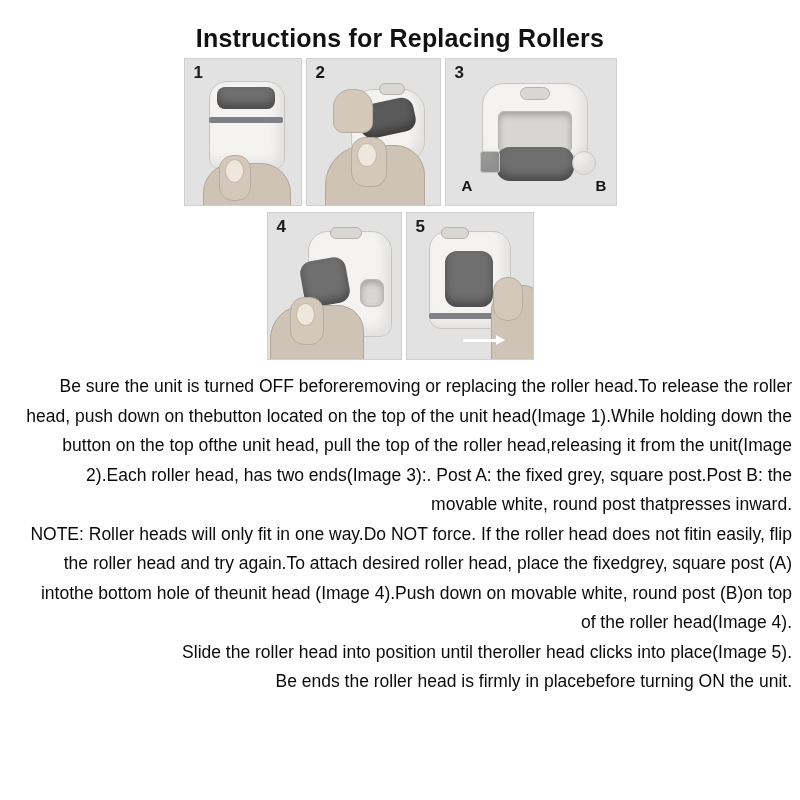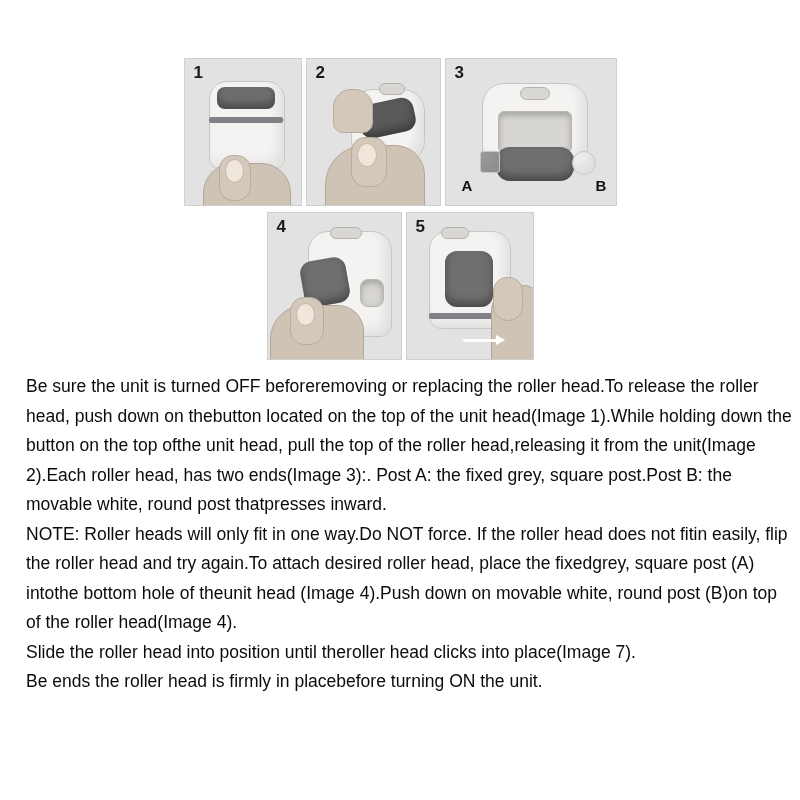--- a/index.html
+++ b/index.html
@@ -144,29 +144,30 @@
     position: absolute;
     left: 14px;
     top: 372px;
     width: 778px;
     font-size: 17.5px;
     line-height: 29.5px;
     color: #0b0b0b;
   }
   .para {
     margin: 0 0 0 12px;
-    text-align: left;
+    text-align: right;
     white-space: pre-wrap;
   }
 </style>
 </head>
 <body>
 
 <div class="page">
 
+  <div class="title">Instructions for Replacing Rollers</div>
 
   <div class="figures">
 
     <div class="fig-row row1">
 
       <div class="panel p1">
         <div class="num">1</div>
         <div class="dev-body" style="left:24px; top:22px; width:74px; height:86px; border-radius:18px 18px 10px 10px;"></div>
         <div class="roller" style="left:32px; top:28px; width:58px; height:22px; border-radius:8px;"></div>
         <div class="dev-band" style="left:24px; top:58px; width:74px; height:6px;"></div>
@@ -221,17 +222,17 @@
         <div class="hand" style="left:84px; top:72px; width:50px; height:76px; border-radius:26px 20px 0 0;"></div>
         <div class="finger" style="left:86px; top:64px; width:28px; height:42px;"></div>
         <div class="arrow" style="left:56px; top:126px; width:40px;"></div>
       </div>
     </div>
   </div>
 
   <div class="body-text">
     <p class="para">Be sure the unit is turned OFF beforeremoving or replacing the roller head.To release the roller head, push down on thebutton located on the top of the unit head(Image 1).While holding down the button on the top ofthe unit head, pull the top of the roller head,releasing it from the unit(Image 2).Each roller head, has two ends(Image 3):. Post A: the fixed grey, square post.Post B: the movable white, round post thatpresses inward.</p>
     <p class="para">NOTE: Roller heads will only fit in one way.Do NOT force. If the roller head does not fitin easily, flip the roller head and try again.To attach desired roller head, place the fixedgrey, square post (A) intothe bottom hole of theunit head (Image 4).Push down on movable white, round post (B)on top of the roller head(Image 4).</p>
-    <p class="para">Slide the roller head into position until theroller head clicks into place(Image 7).</p>
+    <p class="para">Slide the roller head into position until theroller head clicks into place(Image 5).</p>
     <p class="para">Be ends the roller head is firmly in placebefore turning ON the unit.</p>
   </div>
 
 </div>
 
 </body></html>

